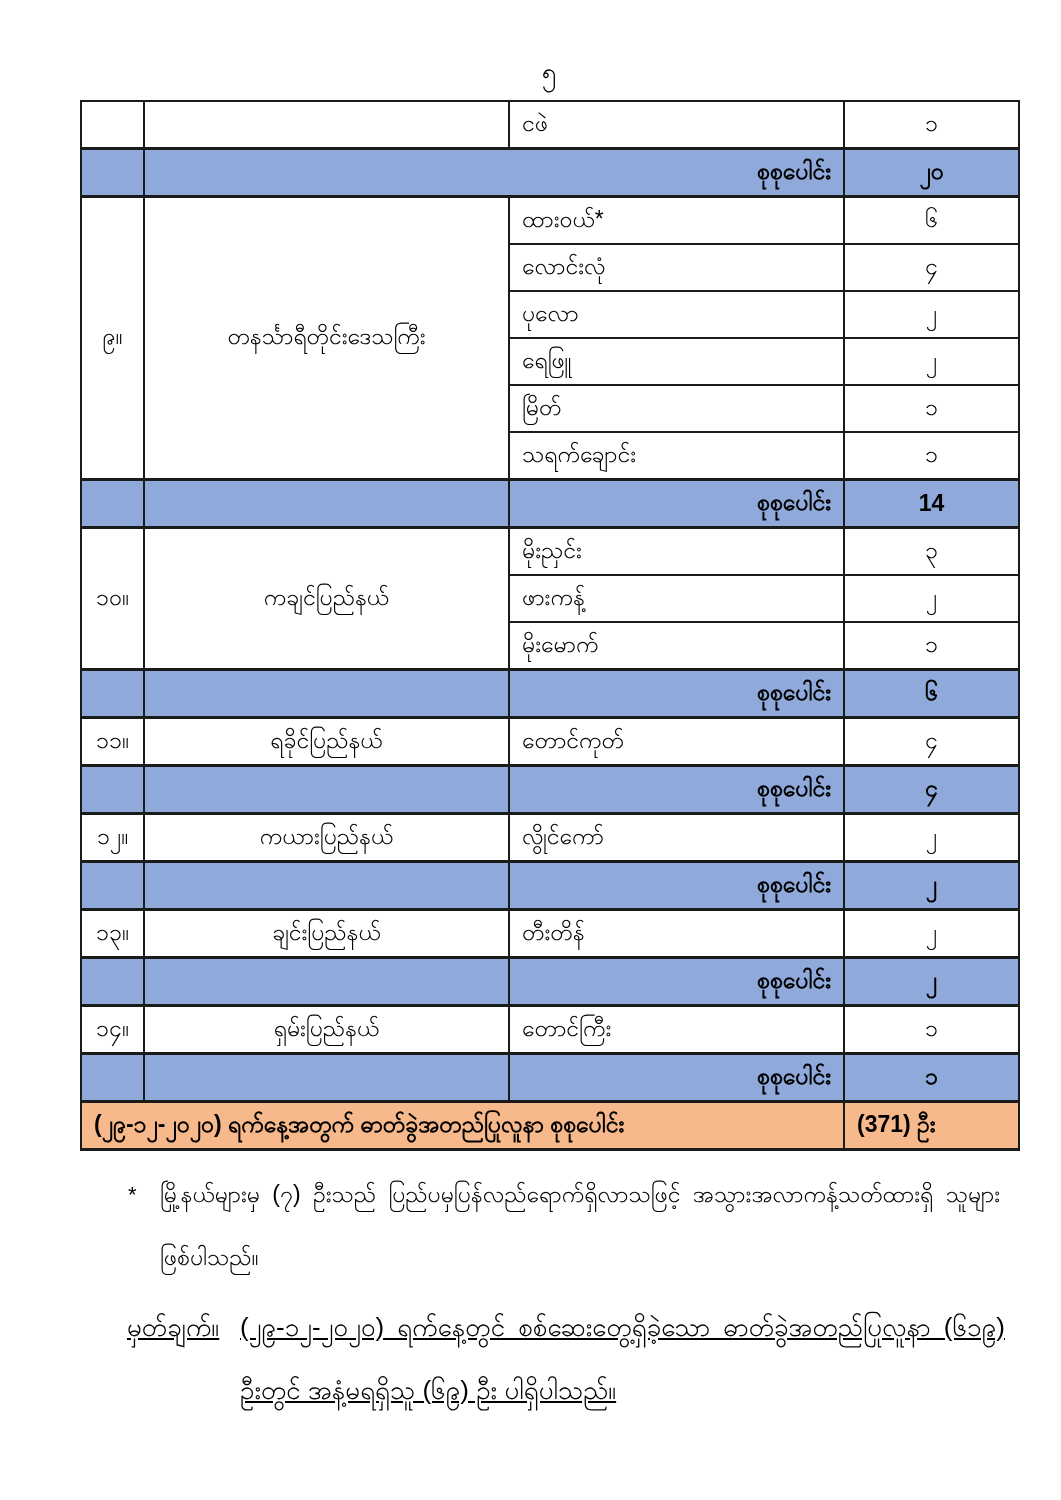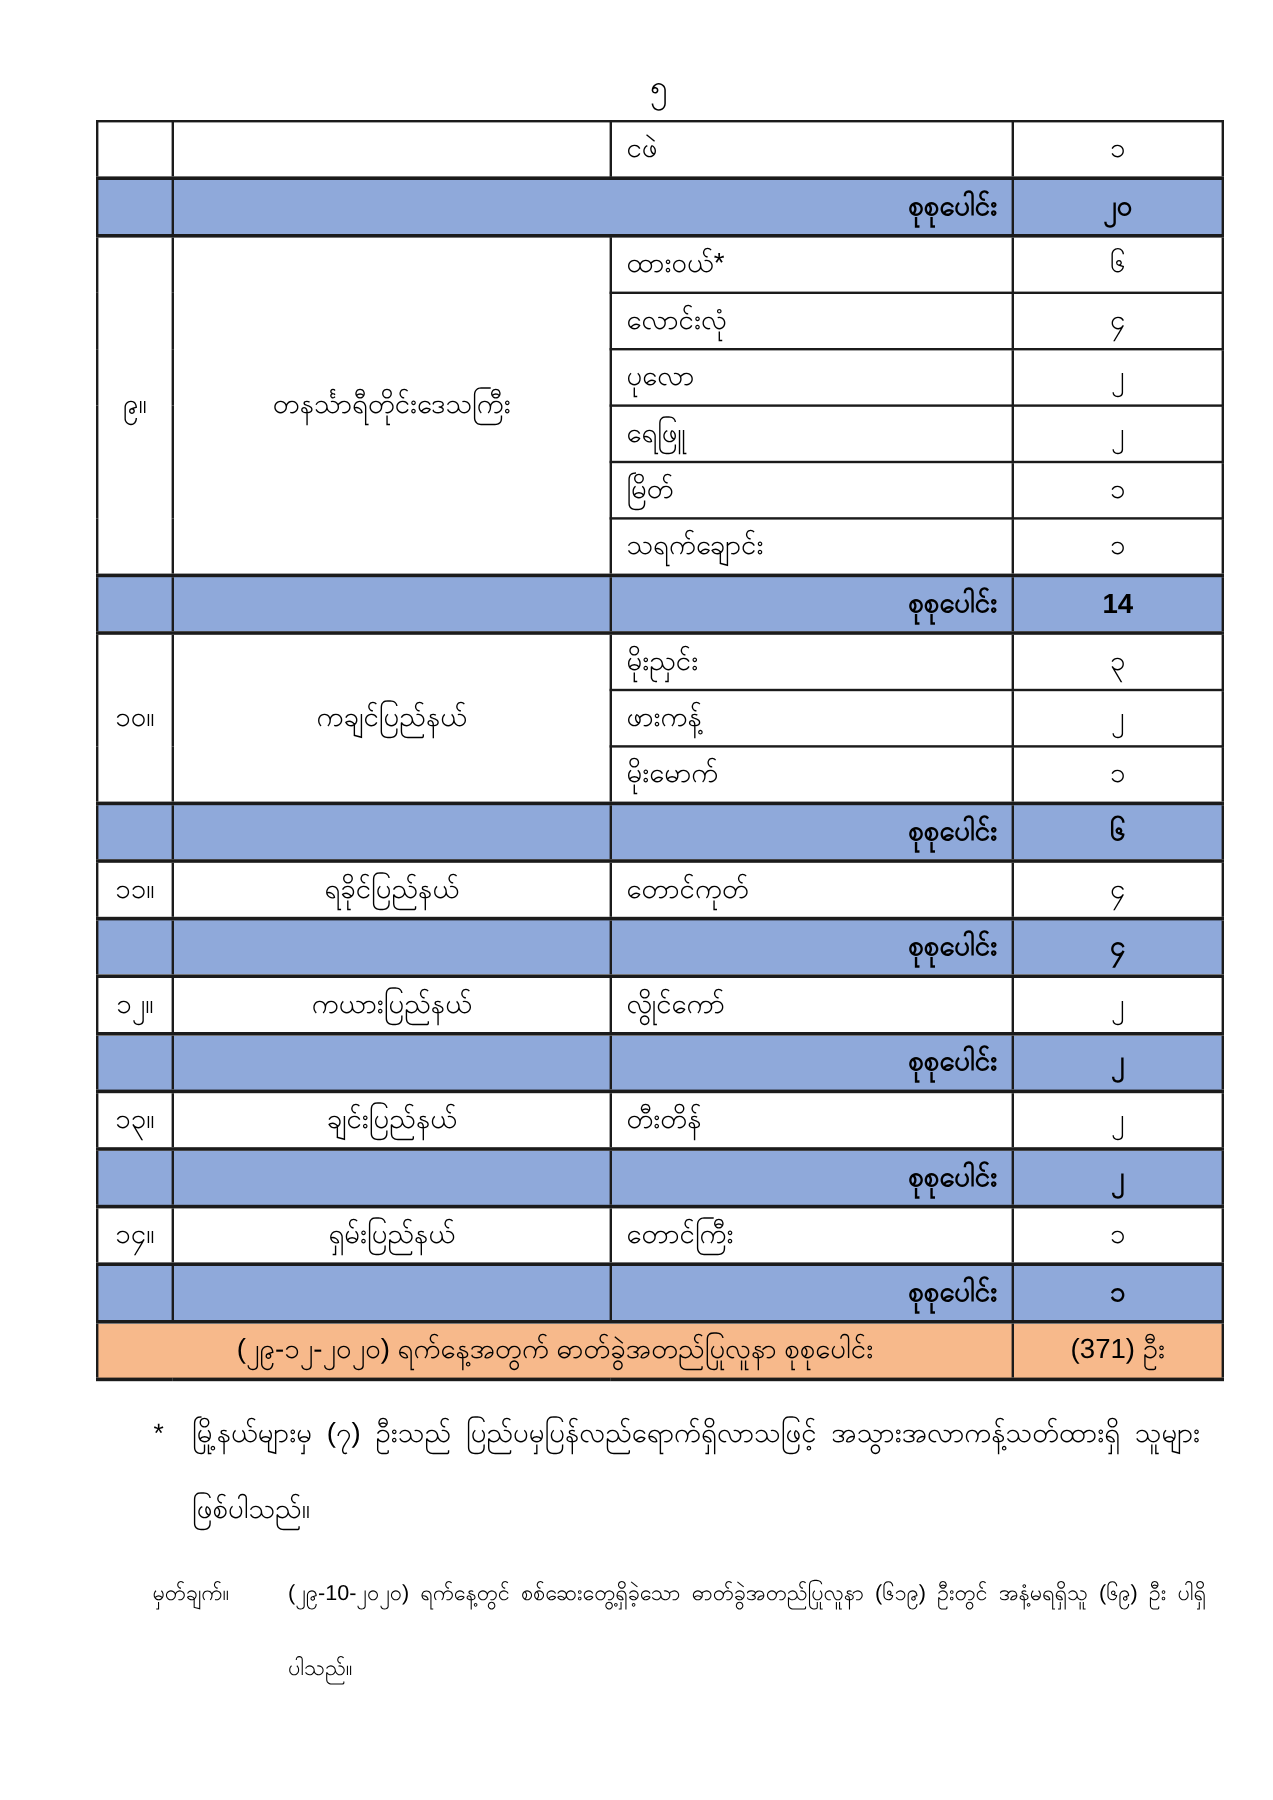--- a/index.html
+++ b/index.html
@@ -48,22 +48,21 @@
   td.c-count  { text-align: center; }
   tr.total-row td {
     background: var(--total-bg, #8FA9DA);
     font-weight: bold;
     border-top-width: 3px;
     border-bottom-width: 3px;
   }
   tr.total-row td.total-label { text-align: right; }
   tr.grand-row td {
     background: var(--grand-bg, #F7B98B);
-    font-weight: normal;
-    text-align: center;
+    font-weight: bold;
     border-top-width: 3px;
     border-bottom-width: 3px;
   }
   .footnote-asterisk {
     position: absolute;
     top: 1163px;
     left: 128px;
     width: 872px;
     display: flex;
     font-size: 23px;
@@ -77,22 +76,23 @@
   .footnote-asterisk .text {
     flex: 1;
     text-align: justify;
   }
   .footnote-note {
     position: absolute;
     top: 1296px;
     left: 127px;
     width: 878px;
     display: flex;
-    font-size: 18px;
+    font-size: 26px;
     line-height: 63px;
+    text-decoration: underline;
   }
   .footnote-note .label {
     flex: none;
     width: 113px;
   }
   .footnote-note .text {
     flex: 1;
     text-align: justify;
   }
 </style>
@@ -229,16 +229,16 @@
       </tbody>
   </table>
 
   <div class="footnote-asterisk">
     <div class="marker">*</div>
     <div class="text">မြို့နယ်များမှ (၇) ဦးသည် ပြည်ပမှပြန်လည်ရောက်ရှိလာသဖြင့် အသွားအလာကန့်သတ်ထားရှိ သူများ ဖြစ်ပါသည်။</div>
   </div>
 
   <div class="footnote-note">
     <div class="label">မှတ်ချက်။</div>
-    <div class="text">(၂၉-10-၂၀၂၀) ရက်နေ့တွင် စစ်ဆေးတွေ့ရှိခဲ့သော ဓာတ်ခွဲအတည်ပြုလူနာ (၆၁၉) ဦးတွင် အနံ့မရရှိသူ (၆၉) ဦး ပါရှိပါသည်။</div>
+    <div class="text">(၂၉-၁၂-၂၀၂၀) ရက်နေ့တွင် စစ်ဆေးတွေ့ရှိခဲ့သော ဓာတ်ခွဲအတည်ပြုလူနာ (၆၁၉) ဦးတွင် အနံ့မရရှိသူ (၆၉) ဦး ပါရှိပါသည်။</div>
   </div>
 
 </div>
 
 </body></html>

